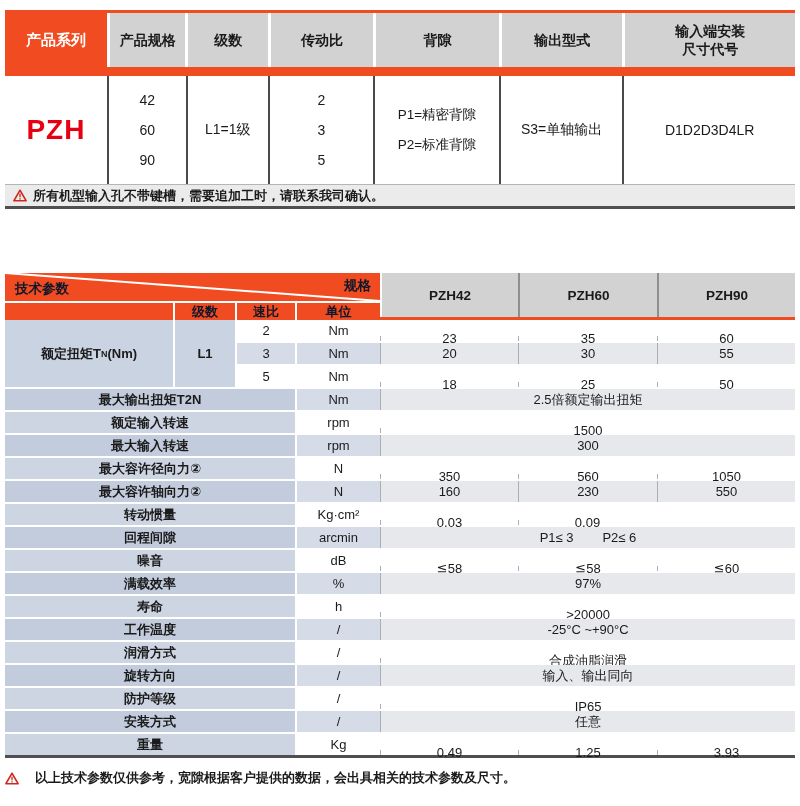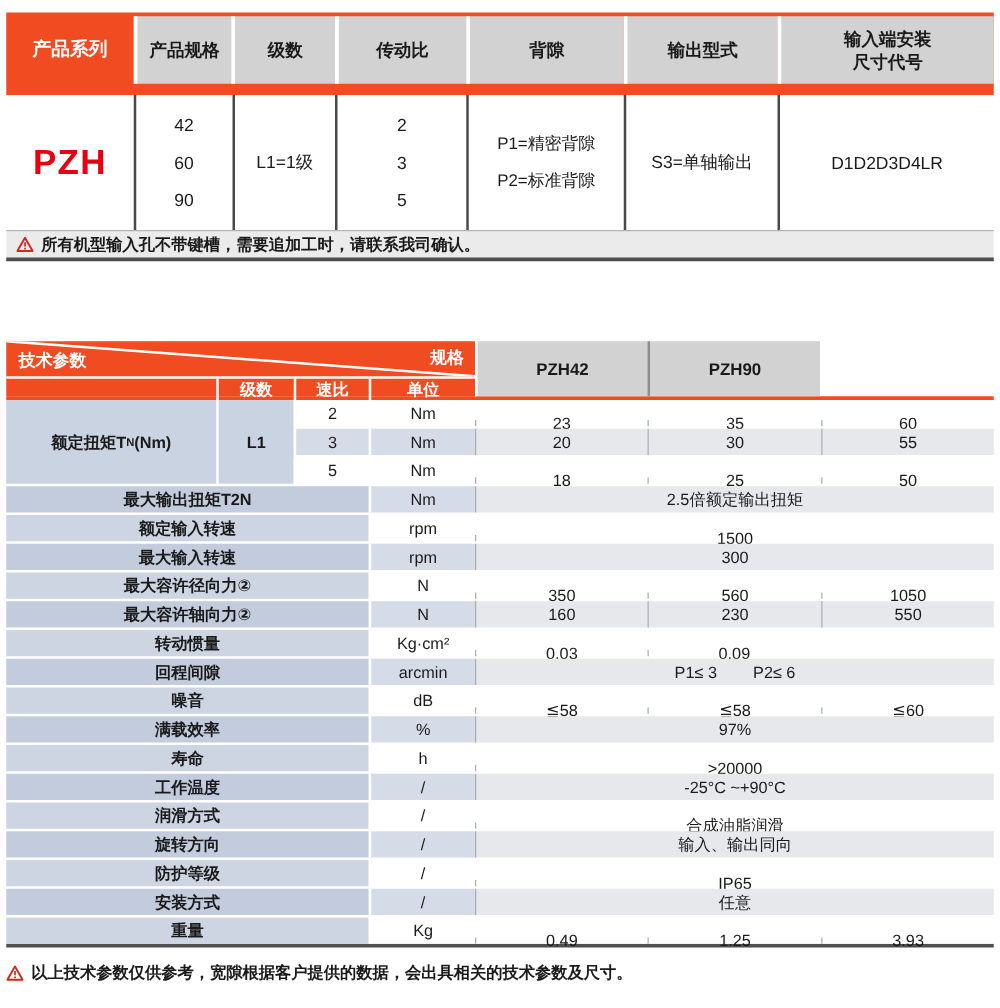--- a/index.html
+++ b/index.html
@@ -39,21 +39,21 @@
   .note-bar {
     display:flex; align-items:center; gap:6px; height:25px; padding:0 8px;
     background:#EBEBEB; border-top:1px solid #B5B5B5; border-bottom:3px solid #4F4F4F;
     font-size:13px; font-weight:600;
   }
   .warn-ic { width:14px; height:13px; flex:0 0 auto; }
 
   
   .t2 { margin-top:64px; }
   .t2-header { display:flex; border-bottom:3px solid #F04B21; height:47px; }
-  .t2-head-left { width:375px; background:#F04B21; position:relative; color:#ffffff; }
+  .t2-head-left { width:375px; background:#F04B21; position:relative; color:#0f172a; }
   .t2-hl-r1 { position:relative; height:28px; }
   .t2-hl-r1 svg { position:absolute; left:0; top:0; }
   .lbl-params { position:absolute; left:10px; bottom:3px; font-size:13.5px; font-weight:700; }
   .lbl-spec   { position:absolute; right:9px; top:4px; font-size:13.5px; font-weight:700; }
   .t2-hl-r2 { display:flex; height:19px; border-top:2px solid #fff; font-size:13px; font-weight:700; }
   .t2-hl-r2 .hc { display:flex; align-items:center; justify-content:center; }
   .hc.blank { width:168px; }
   .hc.w62 { width:62px; border-left:2px solid #fff; }
   .hc.w60 { width:60px; border-left:2px solid #fff; }
   .hc.w85 { width:85px; border-left:2px solid #fff; }
@@ -84,21 +84,21 @@
   .t2-row { display:flex; height:21px; margin-top:2px; }
   .t2-row .label { width:290px; font-weight:600; }
   
   .rw .ratio, .rw .unit { background:#fff; }
   .rw .v1,.rw .v2,.rw .v3,.rw .vm { background:#fff;margin-top:16px; }
   .rw .label { background:#CDD5E3; }
   .rs .ratio, .rs .unit { background:#D5DCE7; }
   .rs .v1,.rs .v2,.rs .v3,.rs .vm { background:#E6E8EC; }
   .rs .label { background:#C3CCDC; }
 
-  .foot-note { display:flex; align-items:center; gap:6px; margin-top:11px; font-size:13px; font-weight:600; }
+  .foot-note { display:flex; align-items:center; gap:16px; margin-top:11px; font-size:13px; font-weight:600; }
   sub { font-size:9px; }
 </style>
 </head>
 <body>
 
 <div class="sheet">
 
   <div>
     <div class="t1-header">
       <div class="t1-strip-top"></div>
@@ -160,20 +160,21 @@
         </div>
         <div class="t2-hl-r2">
           <div class="hc blank"></div>
           <div class="hc w62">级数</div>
           <div class="hc w60">速比</div>
           <div class="hc w85">单位</div>
         </div>
       </div>
       <div class="t2-models">
         <div class="model-cell m1">PZH42</div>
+        <div class="model-cell m2">PZH60</div>
         <div class="model-cell m3">PZH90</div>
       </div>
     </div>
 
     <div class="t2-body">
 
       <div class="torque-block">
         <div class="cell tq-label">
           <span>额定扭矩T</span>
             <sub>N</sub>

